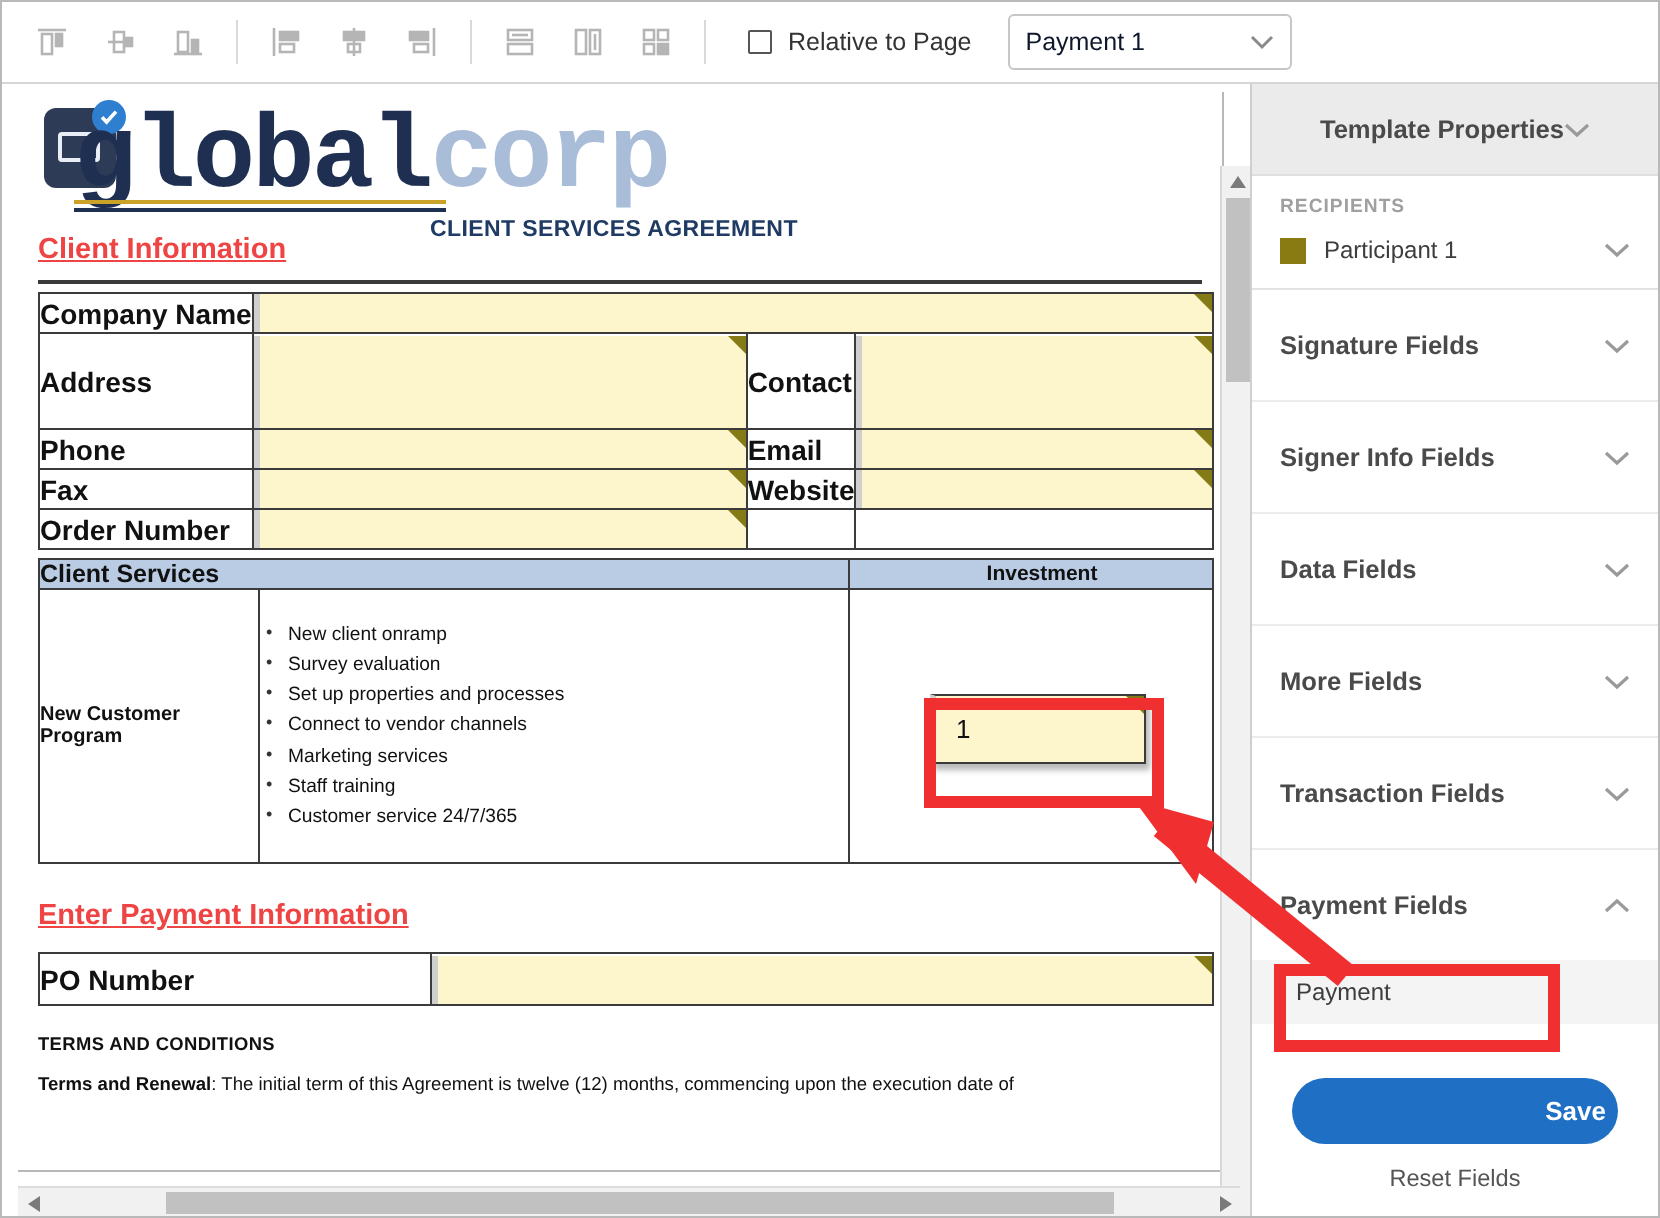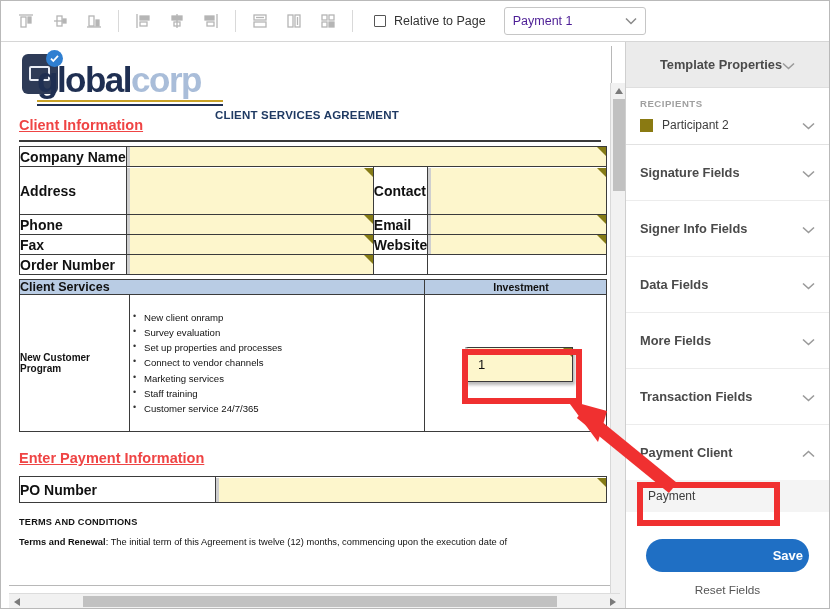--- a/index.html
+++ b/index.html
@@ -54,21 +54,21 @@
     font-size: 12.5px; color: #333;
   }
   .dd {
     margin-left: 18px;
     width: 142px; height: 28px;
     border: 1px solid #c6c6c6;
     border-radius: 3px;
     background: #fff;
     display: flex; align-items: center;
     padding: 0 8px;
-    font-size: 12.5px; color: #4c1d95;
+    font-size: 12.5px; color: #0f172a;
     position: relative;
     cursor: pointer;
   }
   .dd .caret {
     position: absolute; right: 8px; top: 50%;
     transform: translateY(-50%);
   }
 
   
   .doc-area {
@@ -106,22 +106,22 @@
   .logo-check {
     position: absolute; left: 27px; top: -2px;
     width: 17px; height: 17px;
     background: #2f7fd1;
     border-radius: 50%;
     display: flex; align-items: center; justify-content: center;
   }
   .logo-check svg { display: block; }
   .logo-text {
     position: absolute; left: 18px; top: 2px;
-    font-family: Liberation Sans, sans-serif;
-    font-size: 35px; font-weight: bold;
+    font-family: Liberation Mono, monospace;
+    font-size: 52px; font-weight: bold;
     letter-spacing: -1.5px;
     line-height: 52px;
   }
   .lt-a { color: #1f2f52; }
   .lt-b { color: #a9bdd9; }
   .logo-rules {
     position: absolute; left: 18px; top: 48px;
     width: 186px;
   }
   .logo-rules div { height: 2px; margin-bottom: 2px; }
@@ -648,21 +648,21 @@
         <svg width="13" height="8" viewBox="0 0 13 8">
             <polyline points="1,1.5 6.5,6.5 12,1.5" fill="none" stroke="#9a9a9a" stroke-width="1.6"></polyline>
           </svg>
       </span>
     </div>
 
     <div class="recip">
       <div class="recip-label">RECIPIENTS</div>
       <div class="recip-row">
         <div class="swatch"></div>
-        <span class="recip-name">Participant 2</span>
+        <span class="recip-name">Participant 1</span>
         <span>
           <svg width="13" height="8" viewBox="0 0 13 8">
               <polyline points="1,1.5 6.5,6.5 12,1.5" fill="none" stroke="#9a9a9a" stroke-width="1.6"></polyline>
             </svg>
         </span>
       </div>
     </div>
 
     <div class="grp">
       <div class="grp-row">
@@ -714,21 +714,21 @@
         <span>
           <svg width="13" height="8" viewBox="0 0 13 8">
               <polyline points="1,1.5 6.5,6.5 12,1.5" fill="none" stroke="#9a9a9a" stroke-width="1.6"></polyline>
             </svg>
         </span>
       </div>
     </div>
 
     <div class="grp" style="border-bottom:none">
       <div class="grp-row">
-        <span class="t">Payment Client</span>
+        <span class="t">Payment Fields</span>
         <span>
           <svg width="13" height="8" viewBox="0 0 13 8">
               <polyline points="1,6.5 6.5,1.5 12,6.5" fill="none" stroke="#9a9a9a" stroke-width="1.6"></polyline>
             </svg>
         </span>
       </div>
       <div class="sub-item">Payment</div>
     </div>
 
     <div class="panel-foot">

